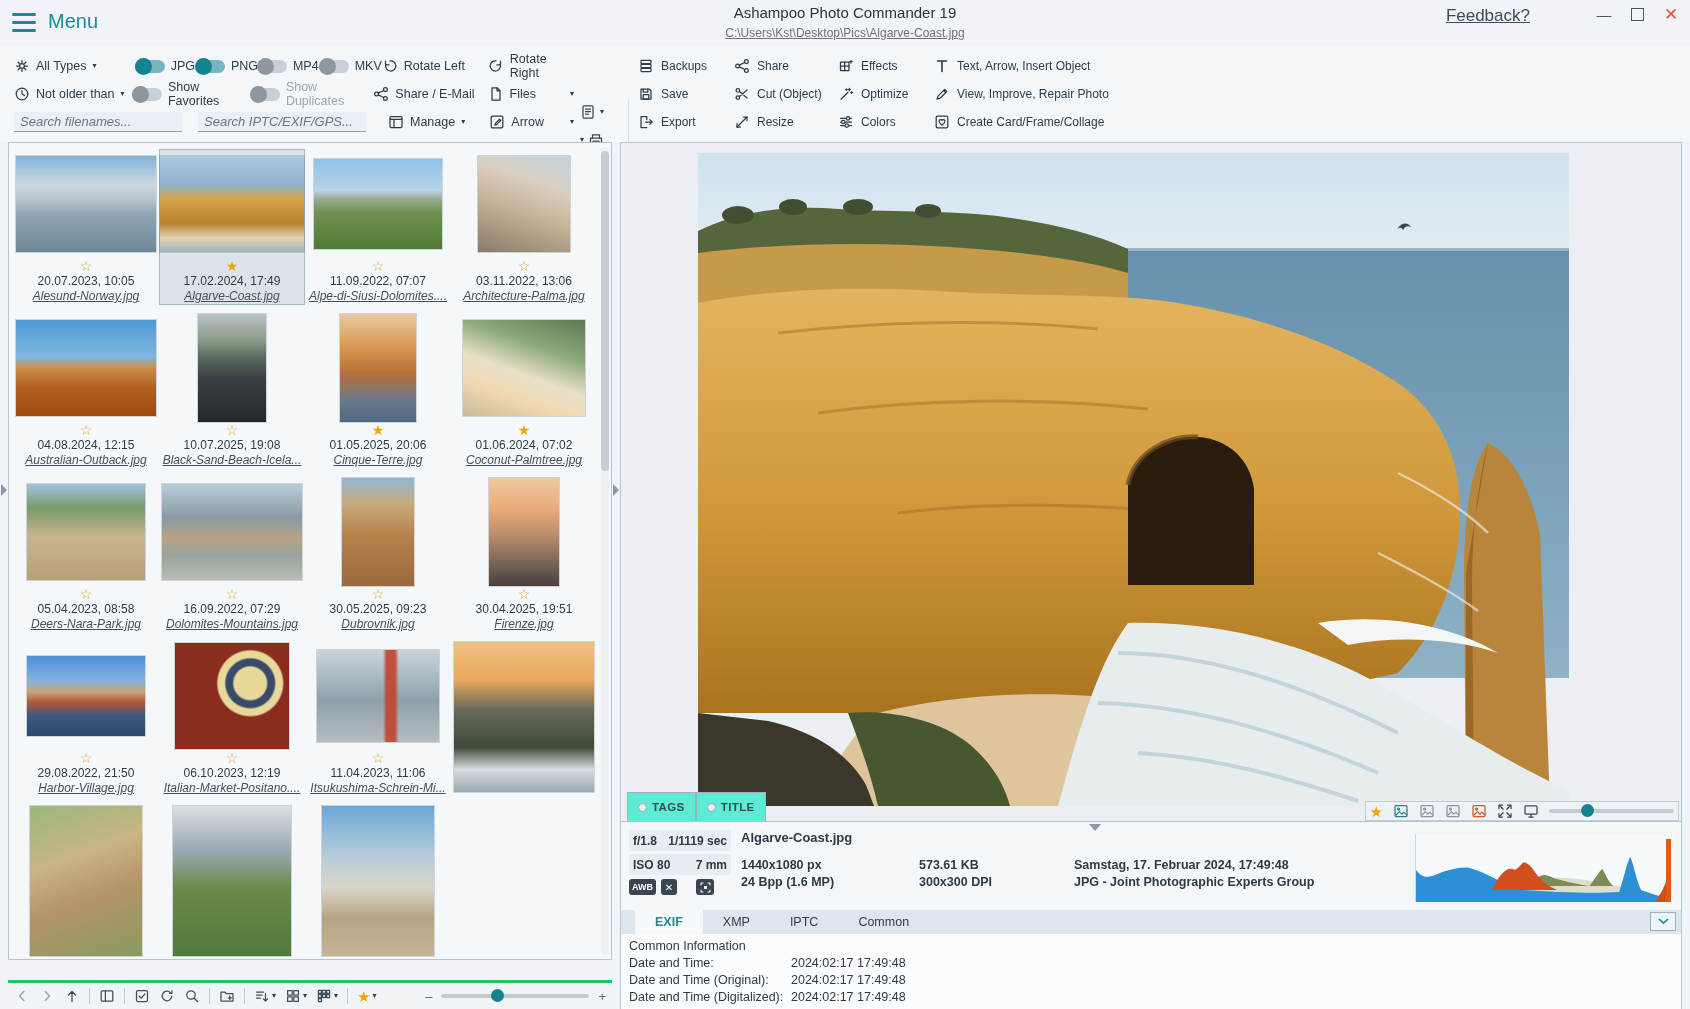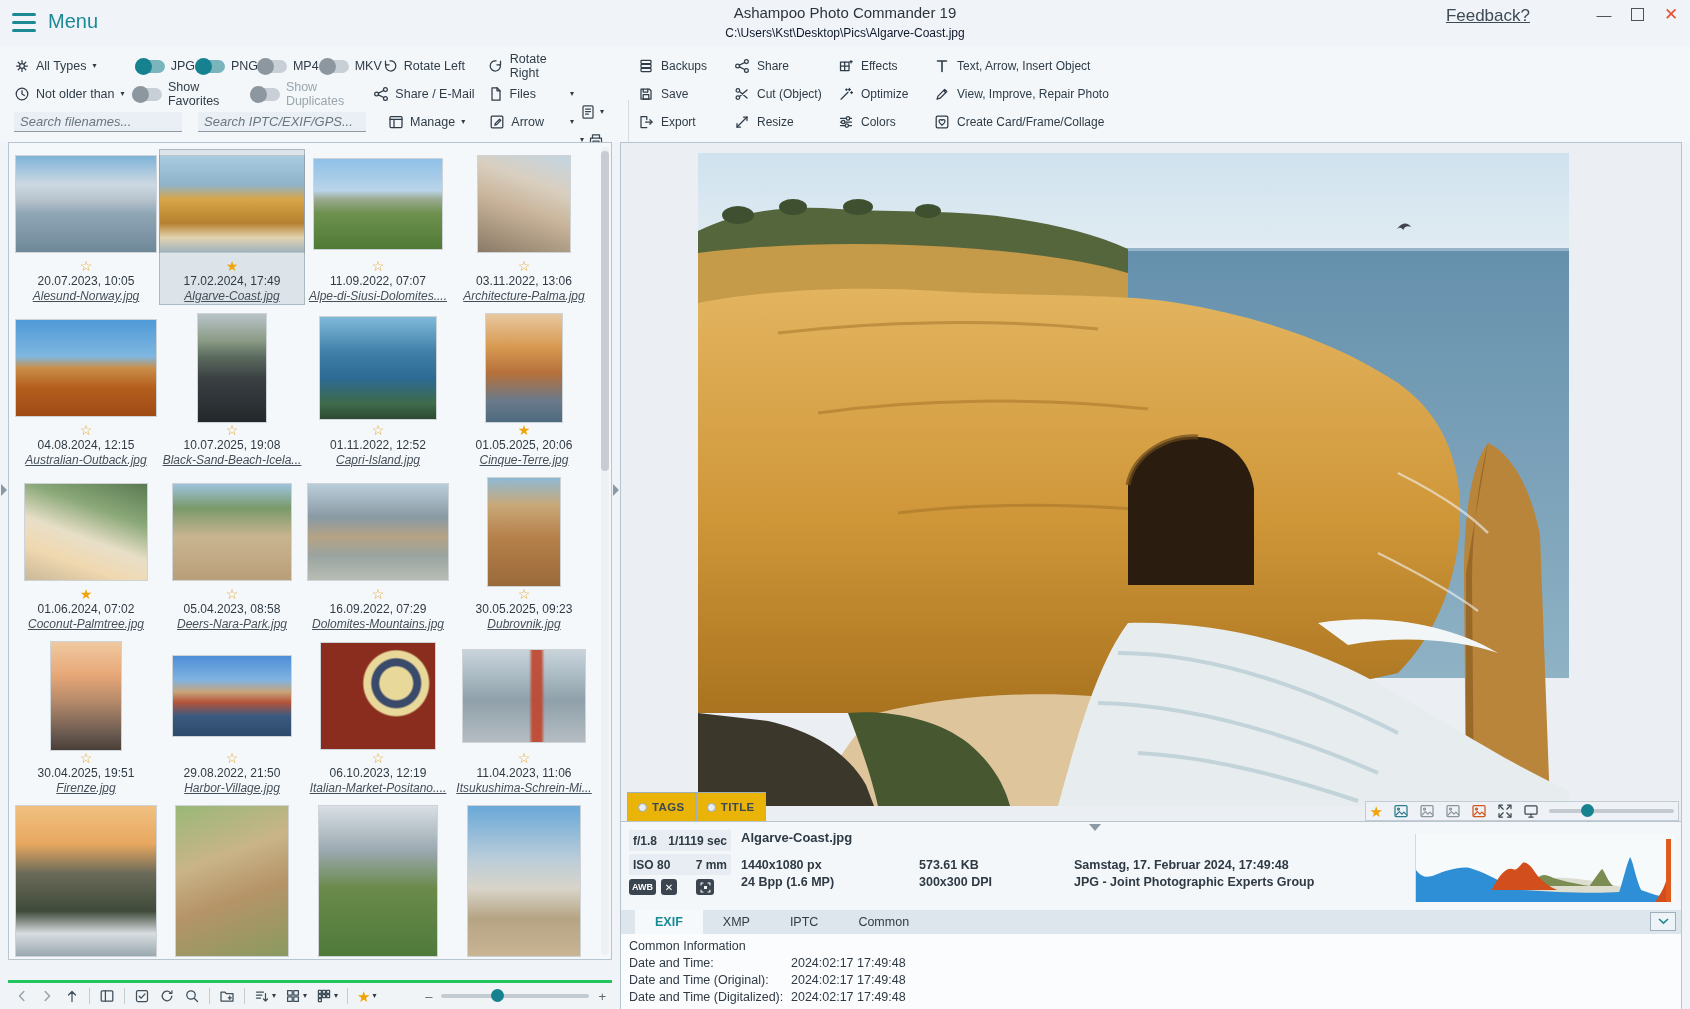--- a/index.html
+++ b/index.html
@@ -9,21 +9,21 @@
   svg.ic { width:16px; height:16px; stroke:currentColor; fill:none; stroke-width:1.25; stroke-linecap:round; stroke-linejoin:round; flex:none; }
   .caret { font-size:8px; color:#2f3c47; line-height:1; }
 
   
   .titlebar { position:absolute; left:0; top:0; width:1690px; height:46px; }
   .hamburger { position:absolute; left:12px; top:13px; width:24px; height:19px; display:flex; flex-direction:column; justify-content:space-between; cursor:pointer; }
   .hamburger span { height:3px; background:#1b8a96; border-radius:2px; }
   .menu-label { position:absolute; left:48px; top:10px; font-size:20px; color:#1b8a96; }
   .title-center { position:absolute; left:420px; right:420px; top:4px; text-align:center; }
   .app-title { font-size:15px; color:#2b343c; }
-  .file-path { font-size:12px; color:#0f172a; margin-top:5px; }
+  .file-path { font-size:12px; color:#737373; margin-top:5px;text-decoration:underline; }
   .feedback { position:absolute; right:160px; top:6px; font-size:17px; color:#3f4a54; text-decoration:underline; cursor:pointer; }
   .win-controls { position:absolute; right:10px; top:4px; display:flex; gap:18px; align-items:center; }
   .wc { font-size:15px; color:#4a555e; width:18px; text-align:center; cursor:pointer; }
   .wc.max { width:13px; height:13px; border:1.5px solid #4a555e; font-size:0; }
   .wc.close { color:#e8502f; font-size:17px; font-weight:bold; }
 
   
   .toolbar-band { position:absolute; left:0; top:46px; width:1690px; height:96px; background:#f3f7fa; }
   .tb-left { position:absolute; left:14px; top:6px; width:560px; }
   .tb-row { display:flex; align-items:center; height:28px; font-size:12.5px; color:#2f3c47; }
@@ -87,21 +87,21 @@
   .bsep { width:1px; height:16px; background:#c3ccd2; }
   .gold-star { color:#f0a30a; font-size:15px; line-height:1; }
   .slider { position:relative; height:4px; background:#c3cbd1; border-radius:2px; }
   .knob { position:absolute; top:-5px; width:13px; height:13px; border-radius:50%; background:#17828f; }
   .zoom-glyph { font-size:13px; color:#5a656e; }
 
   
   .preview { position:absolute; left:620px; top:142px; width:1062px; height:680px; background:#ebeff3; border:1px solid #b9c5ce; }
   .photo { position:absolute; left:77px; top:10px; width:871px; height:653px; display:block; }
   .pv-tabs { position:absolute; left:6px; bottom:0; display:flex; }
-  .pv-tab { display:flex; align-items:center; gap:5px; padding:14px 10px; height:19px; border:1px solid #9fb0ba; border-bottom:none; background:#eab308; font-weight:bold; font-size:11.5px; color:#3c4954; letter-spacing:.4px; cursor:pointer;margin-top:36px; }
+  .pv-tab { display:flex; align-items:center; gap:5px; padding:14px 10px; height:19px; border:1px solid #9fb0ba; border-bottom:none; background:#5eead4; font-weight:bold; font-size:11.5px; color:#3c4954; letter-spacing:.4px; cursor:pointer;margin-top:36px; }
   .radio { width:9px; height:9px; border-radius:50%; border:1px solid #9aa8b2; background:#e8edf1; }
   .pv-controls { position:absolute; right:2px; bottom:0; height:20px; display:flex; align-items:center; gap:10px; padding:0 4px; background:#eef2f6; border:1px solid #c3ccd2; }
   .pv-ic { width:15px; height:15px; }
   .c-act { color:#2d7d8c; } .c-dim { color:#8a959d; } .c-warn { color:#d4551e; } .c-dark { color:#3a4750; }
 
   
   .info { position:absolute; left:620px; top:822px; width:1062px; height:88px; background:#f3f7fa; border-left:1px solid #b9c5ce; border-right:1px solid #b9c5ce; }
   .collapse-handle { position:absolute; left:468px; top:2px; width:0; height:0; border-left:6px solid transparent; border-right:6px solid transparent; border-top:7px solid #8a99a5; cursor:pointer; }
   .exposure { position:absolute; left:8px; top:8px; width:102px; font-size:12px; color:#2f3a44; }
   .exp-row { display:flex; justify-content:space-between; background:#e7edf2; height:21px; align-items:center; padding:0 4px; margin-bottom:3px; font-weight:bold; }
@@ -541,28 +541,20 @@
         <div class="tdate">04.08.2024, 12:15</div>
         <div class="tname">Australian-Outback.jpg</div>
       </div>
       <div class="cell">
         <div class="twrap">
             <div class="thumb t5"></div>
           </div>
         <div class="star"></div>
         <div class="tdate">10.07.2025, 19:08</div>
         <div class="tname">Black-Sand-Beach-Icela...</div>
-      </div>
-      <div class="cell">
-        <div class="twrap">
-            <div class="thumb t6"></div>
-          </div>
-        <div class="star"></div>
-        <div class="tdate">01.11.2022, 12:52</div>
-        <div class="tname">Capri-Island.jpg</div>
       </div>
       <div class="cell">
         <div class="twrap">
             <div class="thumb t7"></div>
           </div>
         <div class="star filled"></div>
         <div class="tdate">01.05.2025, 20:06</div>
         <div class="tname">Cinque-Terre.jpg</div>
       </div>
       <div class="cell">

